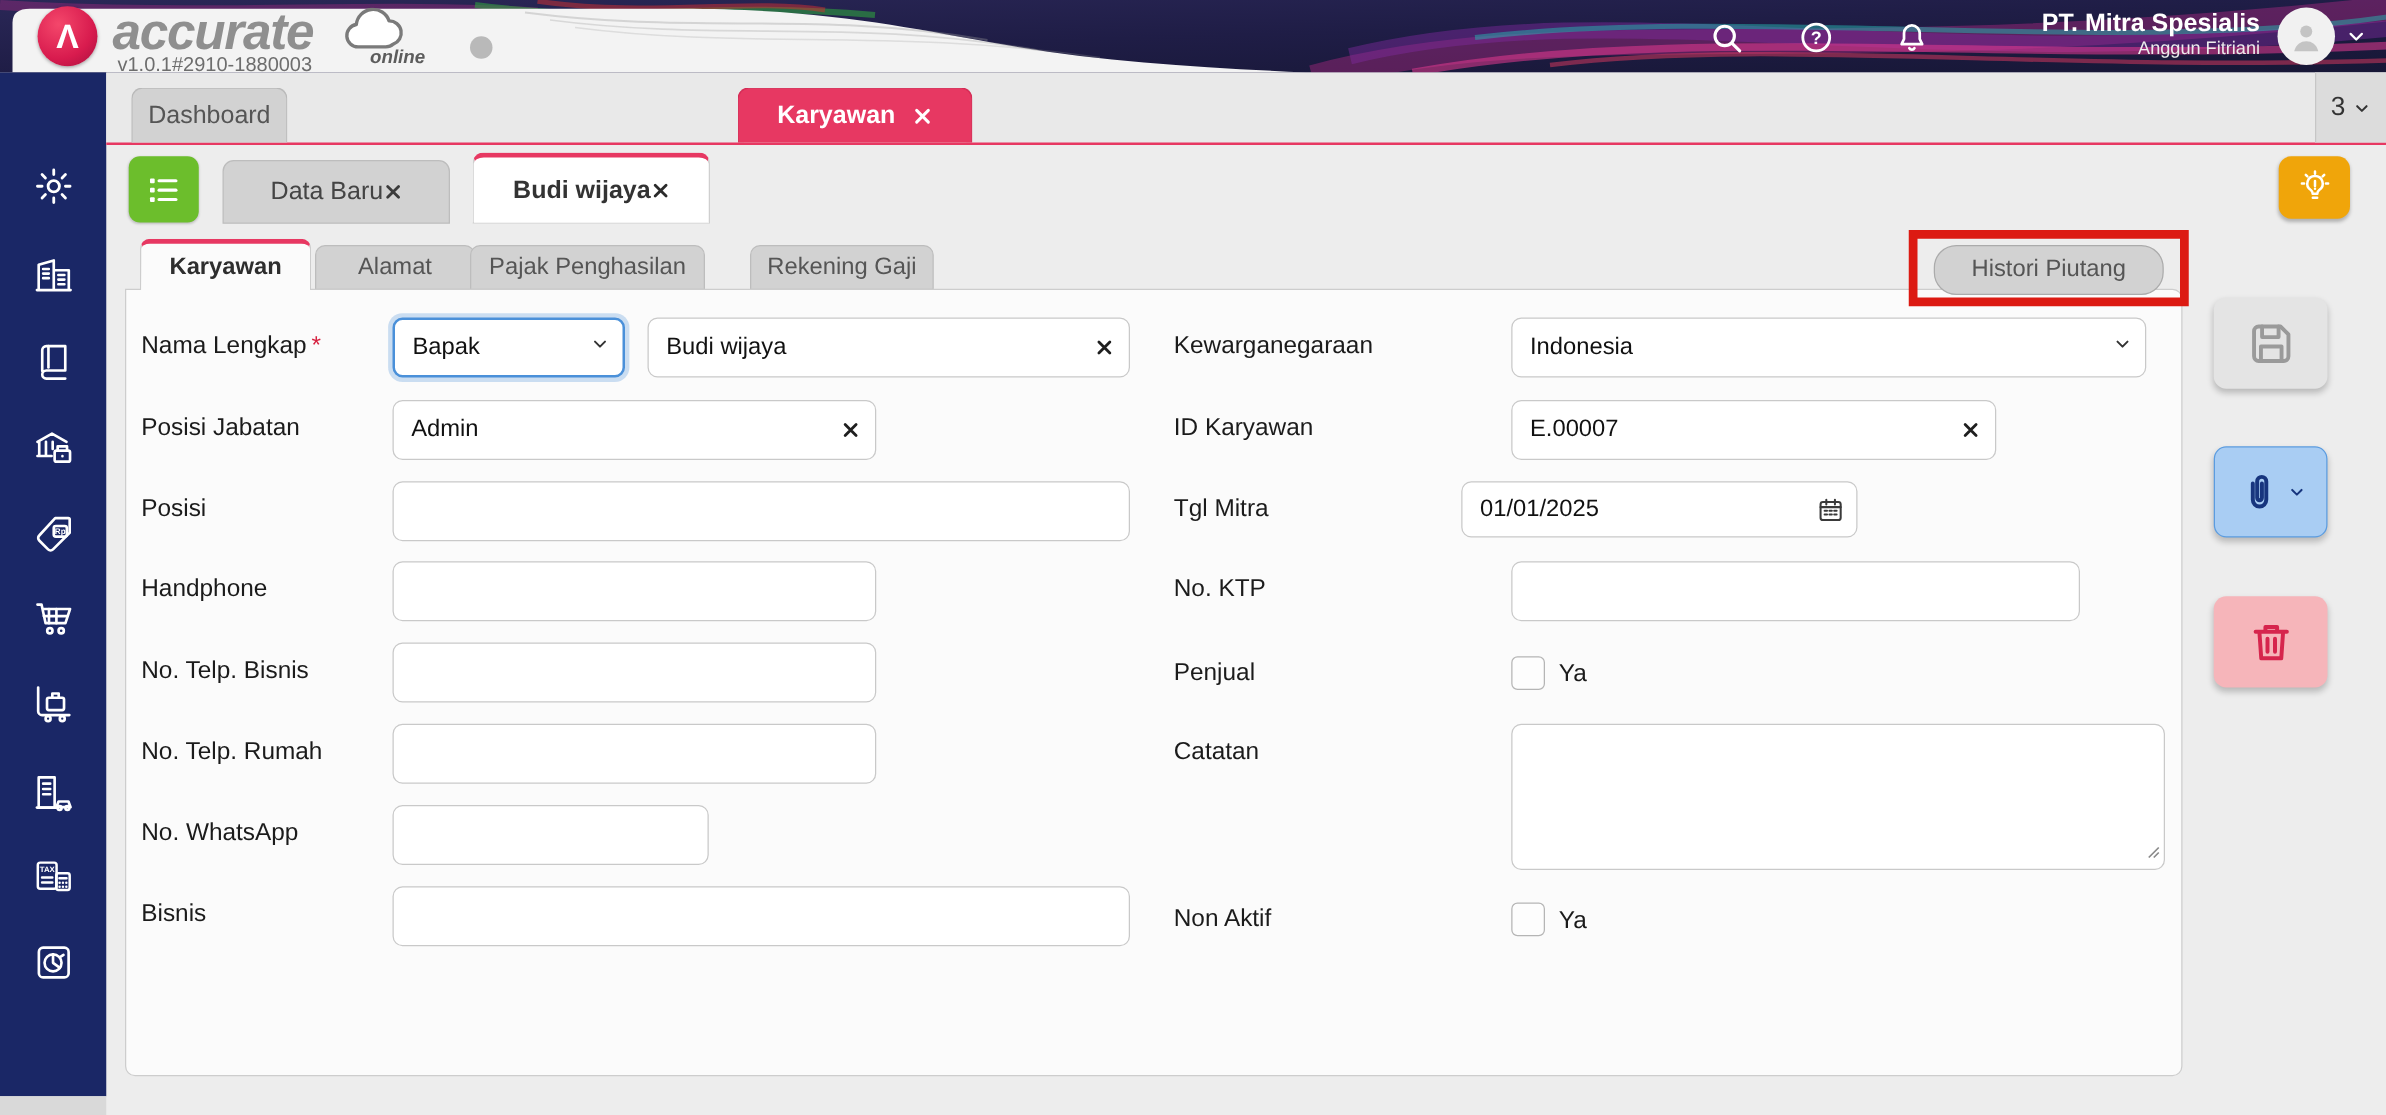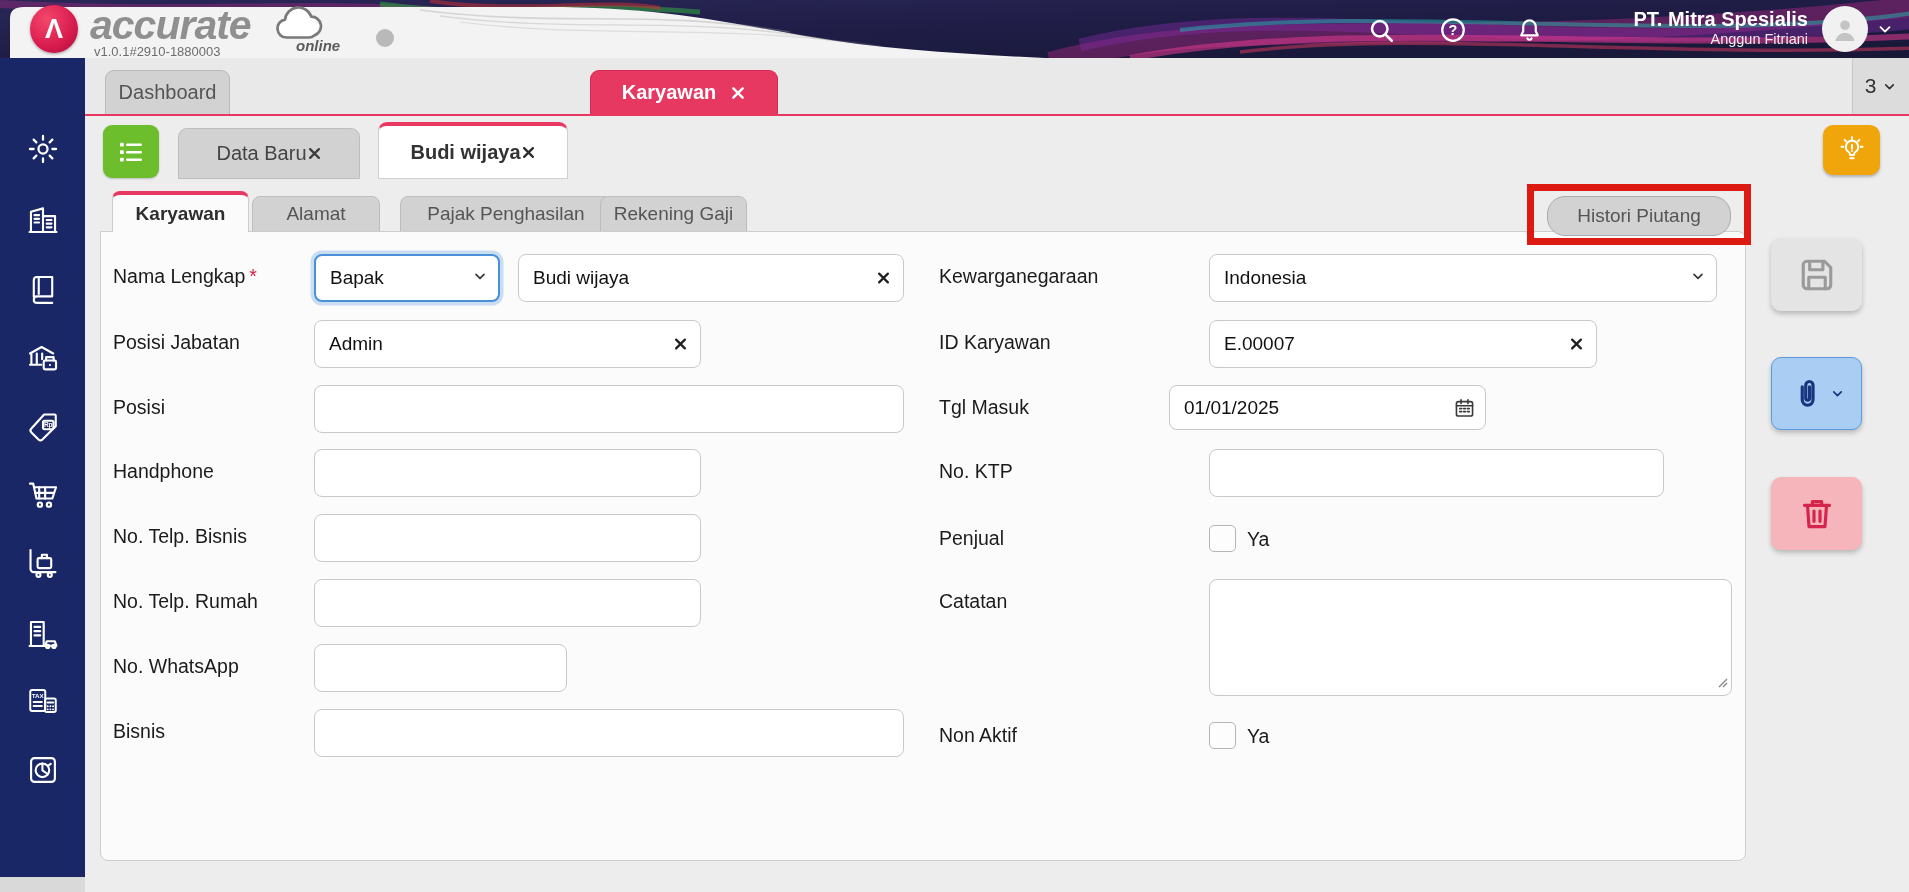--- a/index.html
+++ b/index.html
@@ -9,21 +9,21 @@
 
   
   #header{position:absolute;left:0;top:0;width:1909px;height:58px;background:#23214e}
   #header svg.bgart{position:absolute;left:0;top:0;width:100%;height:100%}
   .logo-circle{position:absolute;left:30px;top:5px;width:48px;height:48px;border-radius:50%;
     background:radial-gradient(circle at 35% 30%,#f4476b,#d81b4e 60%,#a60f3d);
     display:flex;align-items:center;justify-content:center;color:#fff;font-size:27px;font-weight:bold;
     box-shadow:0 1px 3px rgba(0,0,0,.35)}
   .brand-text{position:absolute;left:90px;top:2px;font-size:41px;font-weight:bold;font-style:italic;
     color:#8f8f8f;letter-spacing:-1px}
-  .brand-version{position:absolute;left:94px;top:44px;font-size:13px;color:#6d6d6d;white-space:nowrap}
+  .brand-version{position:absolute;left:94px;top:44px;font-size:16px;color:#6d6d6d;white-space:nowrap}
   .brand-online{position:absolute;left:296px;top:37px;font-size:15px;font-weight:bold;font-style:italic;color:#5c5c5c}
   .hdr-iconbtn{position:absolute;top:11px;width:38px;height:38px;display:flex;align-items:center;justify-content:center;cursor:pointer}
   .hdr-company{position:absolute;left:1560px;top:7px;width:248px;text-align:right;color:#fff;line-height:1.2}
   .hdr-company .c1{font-size:20px;font-weight:bold}
   .hdr-company .c2{font-size:14.5px;color:#ececec}
   .hdr-avatar{position:absolute;left:1822px;top:6px;width:46px;height:46px;border-radius:50%;background:#f1f1f1;
     display:flex;align-items:center;justify-content:center;overflow:hidden;cursor:pointer}
   .hdr-caret{position:absolute;left:1876px;top:20px;cursor:pointer}
 
   
@@ -283,21 +283,21 @@
       <path d="M12 1.8v1.4M6.1 3.9l1 1M17.9 3.9l-1 1M3.6 9.4h1.4M19 9.4h1.4"></path>
     </svg>
   </div>
 
   <div class="stab" id="stab-karyawan" style="width:137px">
     <span>Karyawan</span>
   </div>
   <div class="stab" style="left:252px;width:128px">
     <span>Alamat</span>
   </div>
-  <div class="stab" style="left:400px;width:212px">
+  <div class="stab" style="left:376px;width:188px">
     <span>Pajak Penghasilan</span>
   </div>
   <div class="stab" style="left:600px;width:147px">
     <span>Rekening Gaji</span>
   </div>
   <div class="stab" id="stab-histori">
     <span>Histori Piutang</span>
   </div>
   <div id="red-box"></div>
 
@@ -354,21 +354,21 @@
     </div>
     <div class="field" style="left:213px;top:412px;width:253px;height:48px">
       <input value="" style="">
     </div>
     <div class="field" style="left:213px;top:477px;width:590px;height:48px">
       <input value="" style="">
     </div>
 
     <div class="flabel" style="left:838px;top:33px">Kewarganegaraan</div>
     <div class="flabel" style="left:838px;top:99px">ID Karyawan</div>
-    <div class="flabel" style="left:838px;top:164px">Tgl Masuk</div>
+    <div class="flabel" style="left:838px;top:164px">Tgl Mitra</div>
     <div class="flabel" style="left:838px;top:228px">No. KTP</div>
     <div class="flabel" style="left:838px;top:295px">Penjual</div>
     <div class="flabel" style="left:838px;top:358px">Catatan</div>
     <div class="flabel" style="left:838px;top:492px">Non Aktif</div>
 
     <div class="selectbox" style="left:1108px;top:22px;width:508px;height:48px">
       <span>Indonesia</span>
       <span class="chev">
         <svg width="16" height="16" viewBox="0 0 24 24" fill="none" stroke="#333" stroke-width="2.4" stroke-linecap="round" stroke-linejoin="round">
             <path d="M6 9.5l6 6 6-6"></path>

